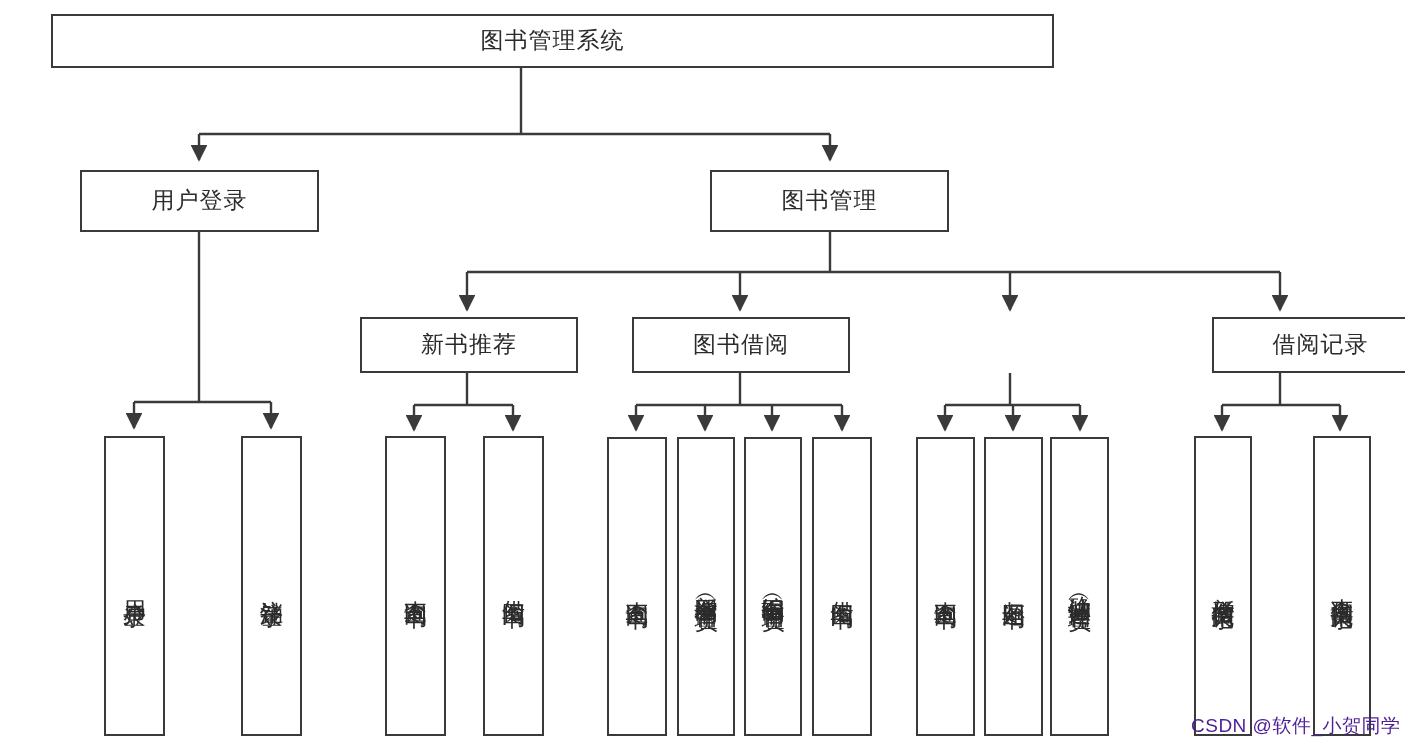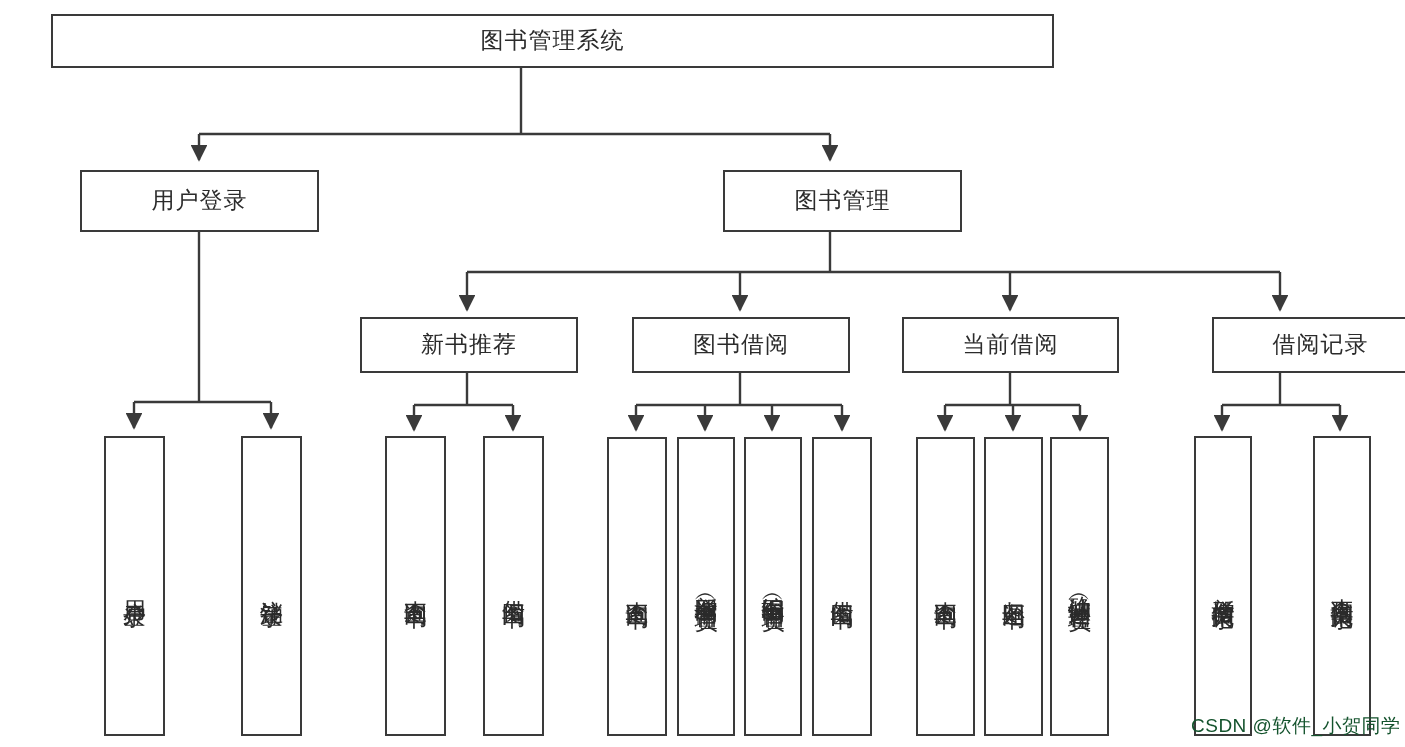--- a/index.html
+++ b/index.html
@@ -50,21 +50,21 @@
     white-space: nowrap;
   }
   .node.v .vtext {
     writing-mode: vertical-rl;
     text-orientation: upright;
     display: block;
     text-align: center;
   }
   .watermark {
     position: absolute;
-    color: #14532d;
+    color: #4c1d95;
     font-size: 19px;
     letter-spacing: 0.5px;
     white-space: nowrap;
     user-select: none;
   }
 </style>
 </head>
 <body>
 
 <div id="canvas">
@@ -115,25 +115,24 @@
       <path d="M 1280 373 L 1280 405"></path>
       <path d="M 1222 405 L 1340 405"></path>
       <path d="M 1222 405 L 1222 430" marker-end="url(#arrow)"></path>
       <path d="M 1340 405 L 1340 430" marker-end="url(#arrow)"></path>
     </g>
   </svg>
 
   <div class="node h" style="left:20px; top:14px; width:1003px; height:54px;margin-left:31px;">图书管理系统</div>
 
   <div class="node h" style="left:80px; top:170px; width:239px; height:62px;">用户登录</div>
-  <div class="node h" style="left:710px; top:170px; width:239px; height:62px;margin-left:13px;">图书管理</div>
+  <div class="node h" style="left:710px; top:170px; width:239px; height:62px;">图书管理</div>
 
   <div class="node h" style="left:632px; top:317px; width:218px; height:56px;">图书借阅</div>
   <div class="node h" style="left:360px; top:317px; width:218px; height:56px;">新书推荐</div>
-  <div class="node h" style="left:902px; top:317px; width:217px; height:56px;">当前借阅</div>
   <div class="node h" style="left:1212px; top:317px; width:217px; height:56px;">借阅记录</div>
 
   <div class="node v" style="left:104px; top:436px; width:61px; height:300px;">
     <span class="vtext">用户登录</span>
   </div>
   <div class="node v" style="left:241px; top:436px; width:61px; height:300px;">
     <span class="vtext">注销登录</span>
   </div>
 
   <div class="node v" style="left:385px; top:436px; width:61px; height:300px;">

